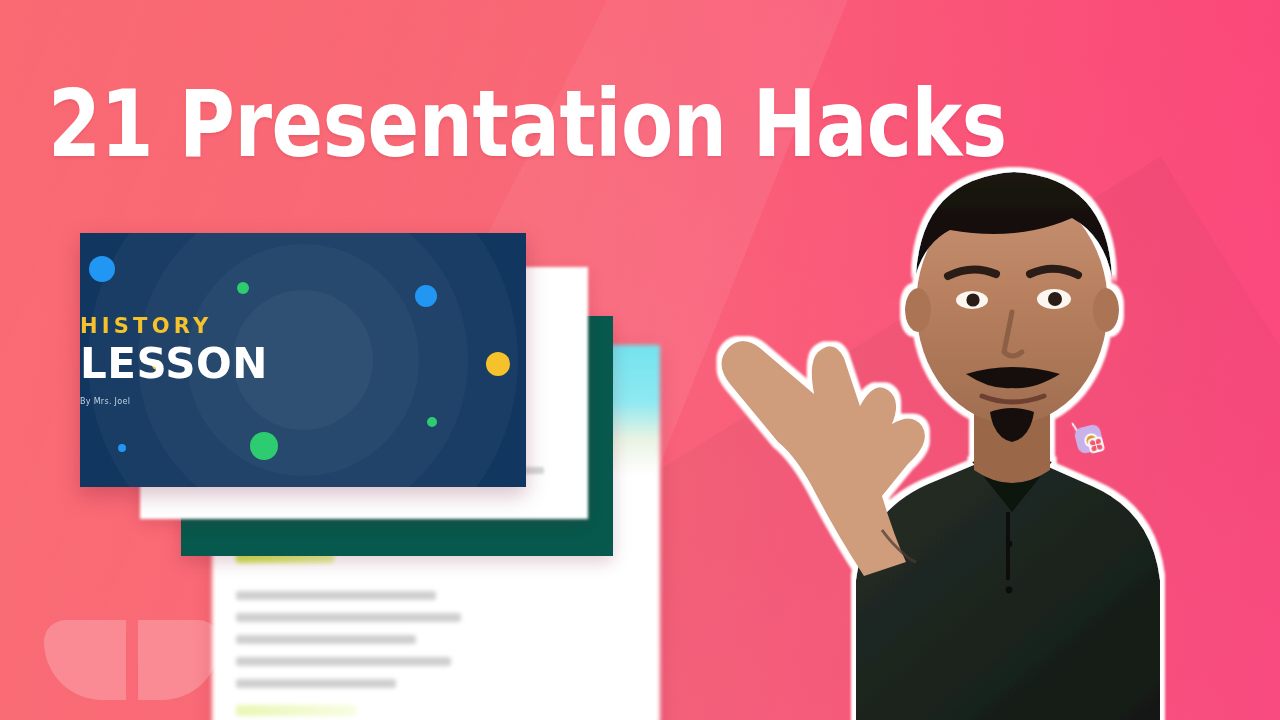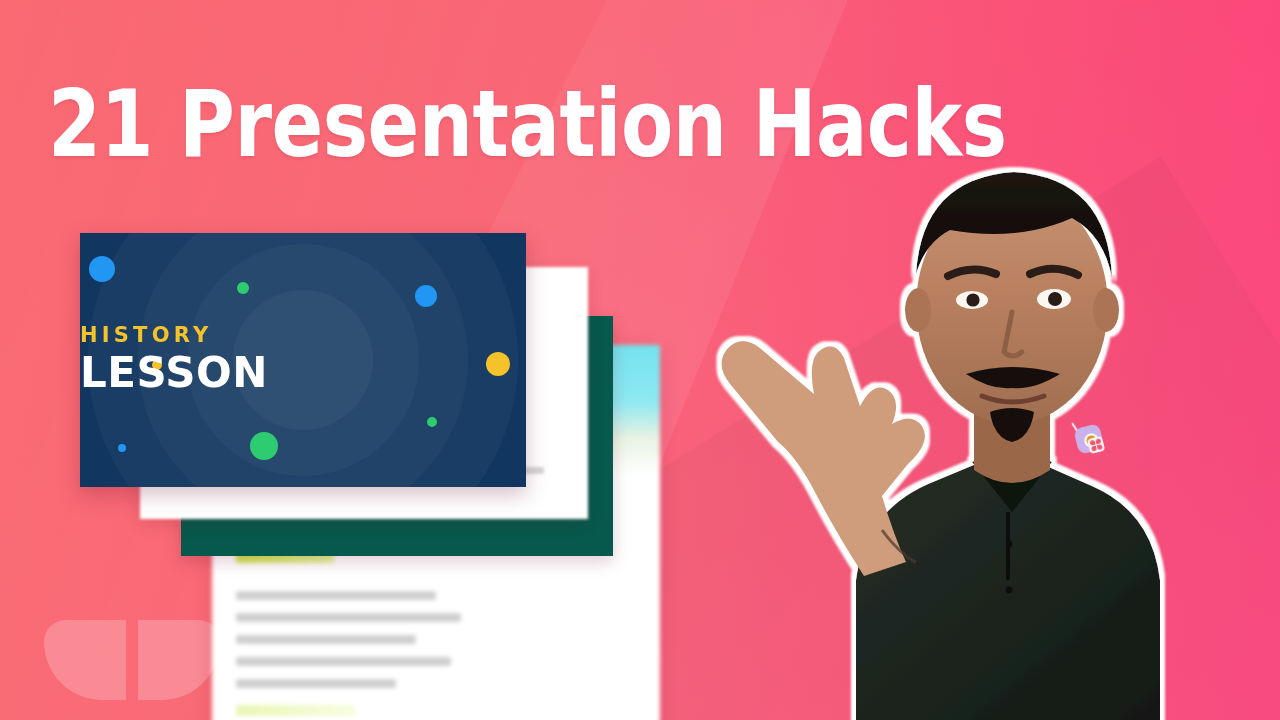--- a/index.html
+++ b/index.html
@@ -306,20 +306,21 @@
           <div class="dot" style="left: 72px; top: 127px; width: 10px; height: 10px; background: rgb(245, 194, 43);"></div>
           <div class="dot" style="left: 406px; top: 119px; width: 24px; height: 24px; background: rgb(245, 194, 43);"></div>
           <div class="dot" style="left: 347px; top: 184px; width: 10px; height: 10px; background: rgb(46, 204, 113);"></div>
           <div class="dot" style="left: 38px; top: 211px; width: 8px; height: 8px; background: rgb(33, 150, 243);"></div>
           <div class="dot" style="left: 170px; top: 199px; width: 28px; height: 28px; background: rgb(46, 204, 113);"></div>
         </div>
 
       <div id="slide-text">
         <div id="sl-history">HISTORY</div>
         <div id="sl-lesson">LESSON</div>
+        <div id="sl-author">By Mrs. Joel</div>
       </div>
     </div>
   </div>
 
   <div id="presenter">
     <svg viewBox="0 0 620 660" xmlns="http://www.w3.org/2000/svg" aria-hidden="true">
       <defs>
         <linearGradient id="skin" x1="0" y1="0" x2="0" y2="1">
           <stop offset="0%" stop-color="#c79273"></stop>
           <stop offset="45%" stop-color="#b8805f"></stop>

